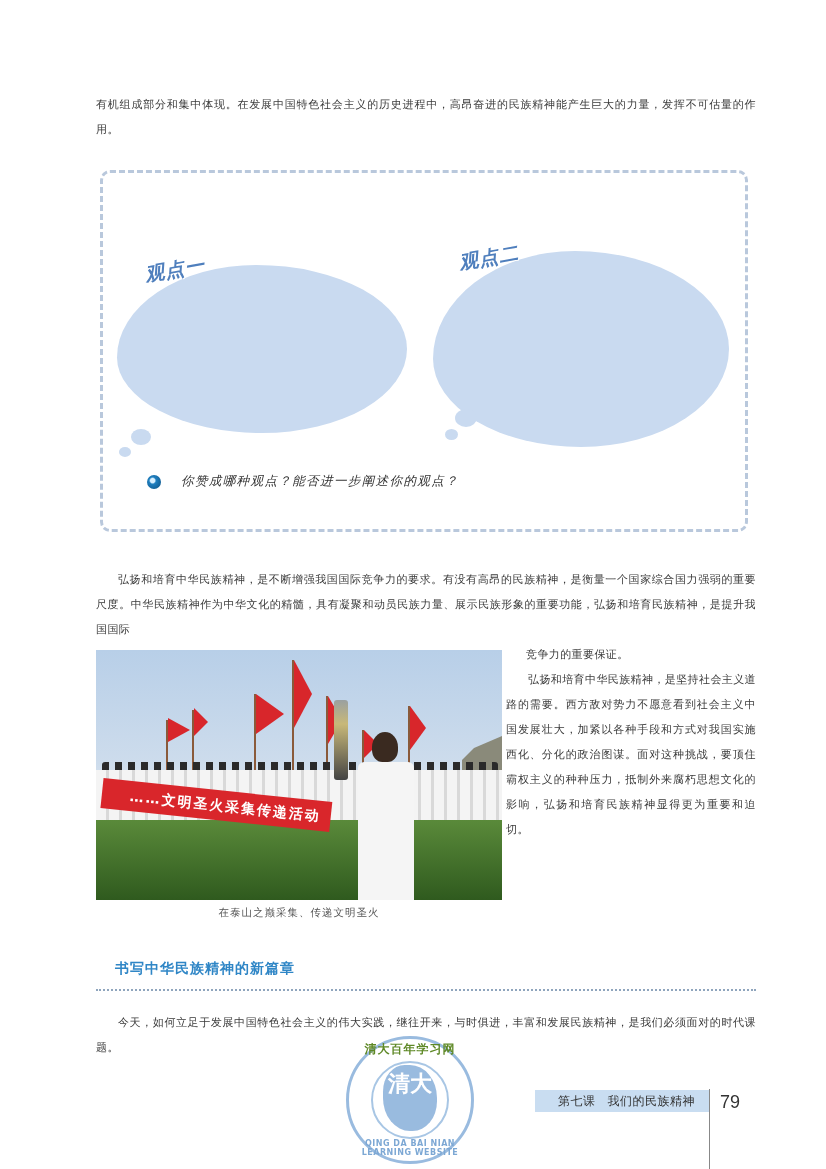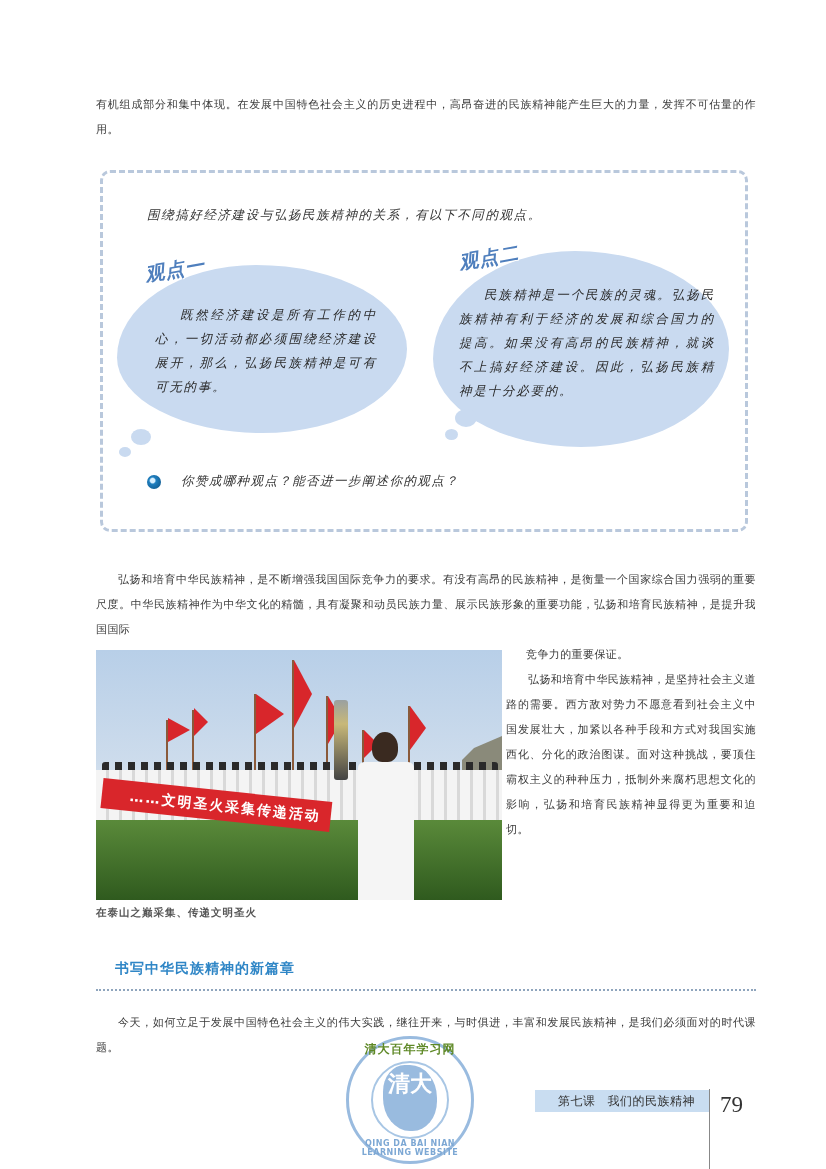--- a/index.html
+++ b/index.html
@@ -92,44 +92,44 @@
     }
     .runner-head { position: absolute; left: 14px; top: 0; width: 26px; height: 30px; background: #3a2a20; border-radius: 50% 50% 40% 40%; }
     .runner-body { position: absolute; left: 0; top: 30px; width: 56px; height: 138px; background: #f5f5f5; border-radius: 6px 6px 0 0; }
     .torch {
       position: absolute; left: 238px; top: 50px; width: 14px; height: 80px;
       background: linear-gradient(to bottom, #9aa0a0, #c8b878 30%, #444 100%); border-radius: 3px;
     }
     .fortress { position: absolute; right: 0; top: 86px; width: 40px; height: 40px; background: #8a8a7a; clip-path: polygon(0 60%, 30% 30%, 100% 0, 100% 100%, 0 100%); }
 
     .caption {
-      position: absolute; left: 96px; top: 906px; width: 406px; 
-      font-size: 10.5px; color: #555; letter-spacing: 1px; font-weight: bold;
+      position: absolute; left: 96px; top: 906px; width: 406px; text-align: center;
+      font-size: 10.5px; color: #555; letter-spacing: 1px;
     }
 
     .section-title {
       position: absolute; left: 115px; top: 960px; font-size: 14px; font-weight: bold;
       color: #2f86c6; letter-spacing: 1px;
     }
     .section-rule {
       position: absolute; left: 96px; top: 989px; width: 660px; height: 0;
       border-top: 2px dotted #8fa5bd;
     }
     #p-bottom { left: 96px; top: 1010px; width: 660px; }
 
     .footer-band {
       position: absolute; left: 535px; top: 1090px; width: 174px; height: 22px;
       background: #c9ddf1; font-size: 12px; color: #333; line-height: 22px;
       text-align: right; padding-right: 14px; letter-spacing: 0.5px;
     }
     .footer-band .gap { display: inline-block; width: 12px; }
     .footer-vline { position: absolute; left: 709px; top: 1089px; width: 1px; height: 80px; background: #888; }
     .page-number {
-      position: absolute; left: 720px; top: 1092px; font-size: 23px; color: #333;
-      font-family: Liberation Serif, serif;
+      position: absolute; left: 720px; top: 1092px; font-size: 18px; color: #333;
+      font-family: Liberation Sans, sans-serif;
     }
 
     .watermark {
       position: absolute; left: 346px; top: 1036px; width: 128px; height: 128px;
       border-radius: 50%; border: 3px solid #8fb4dc; opacity: 0.9;
     }
     .watermark .inner {
       position: absolute; left: 22px; top: 22px; width: 78px; height: 78px; border-radius: 50%;
       border: 2px solid #9fc0e2;
     }
@@ -147,32 +147,29 @@
       position: absolute; left: 0; top: 100px; width: 122px; text-align: center;
       font-size: 8px; font-weight: bold; color: #6f9fd0; letter-spacing: 0.5px;
     }
   </style>
 </head>
 <body>
 
 <p class="para" id="p-top">有机组成部分和集中体现。在发展中国特色社会主义的历史进程中，高昂奋进的民族精神能产生巨大的力量，发挥不可估量的作用。</p>
 
 <div class="activity">
-  <div class="activity-intro">围绕搞好经济建设与弘扬民族精神的关系，有以下不同的观点。</div>
 
   <div class="bubble one">
     <div class="bubble-title">观点一</div>
-    <div class="bubble-text indent">既然经济建设是所有工作的中心，一切活动都必须围绕经济建设展开，那么，弘扬民族精神是可有可无的事。</div>
   </div>
   <div class="puff" style="left:28px; top:256px; width:20px; height:16px;"></div>
   <div class="puff" style="left:16px; top:274px; width:12px; height:10px;"></div>
 
   <div class="bubble two">
     <div class="bubble-title">观点二</div>
-    <div class="bubble-text indent">民族精神是一个民族的灵魂。弘扬民族精神有利于经济的发展和综合国力的提高。如果没有高昂的民族精神，就谈不上搞好经济建设。因此，弘扬民族精神是十分必要的。</div>
   </div>
   <div class="puff" style="left:352px; top:236px; width:22px; height:18px;"></div>
   <div class="puff" style="left:342px; top:256px; width:13px; height:11px;"></div>
 
   <div class="question">
     <span class="globe"></span>
     <span>你赞成哪种观点？能否进一步阐述你的观点？</span>
   </div>
 </div>
 

